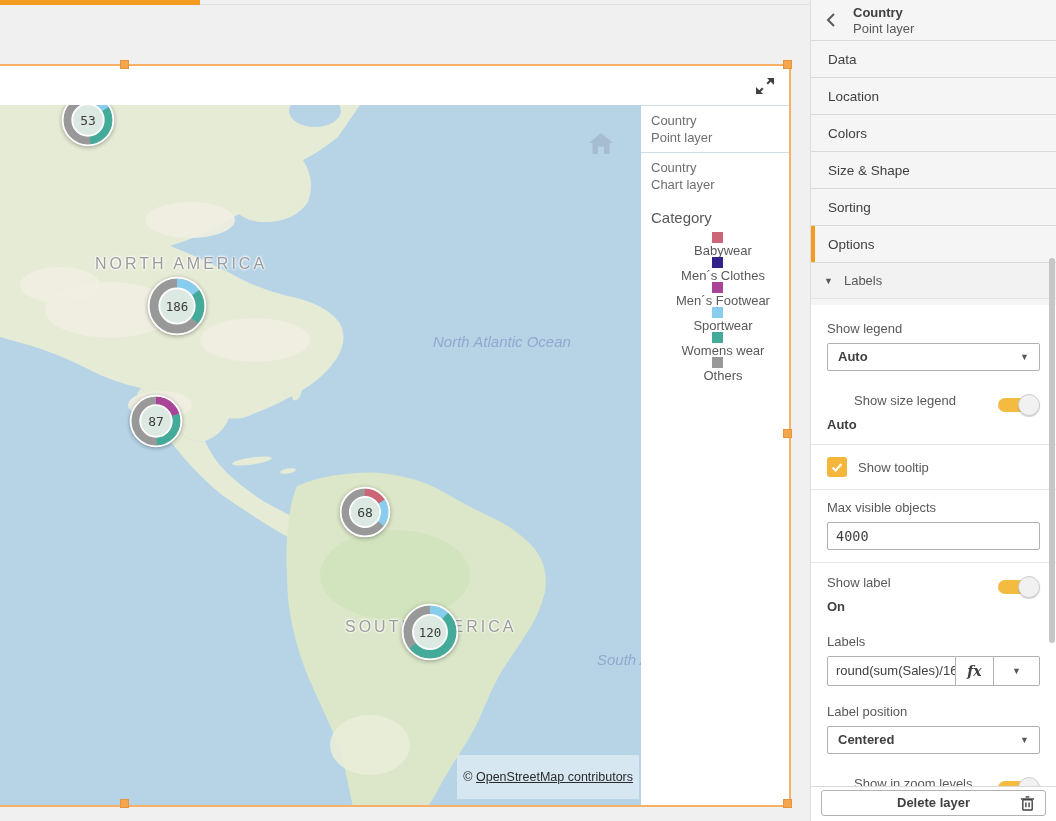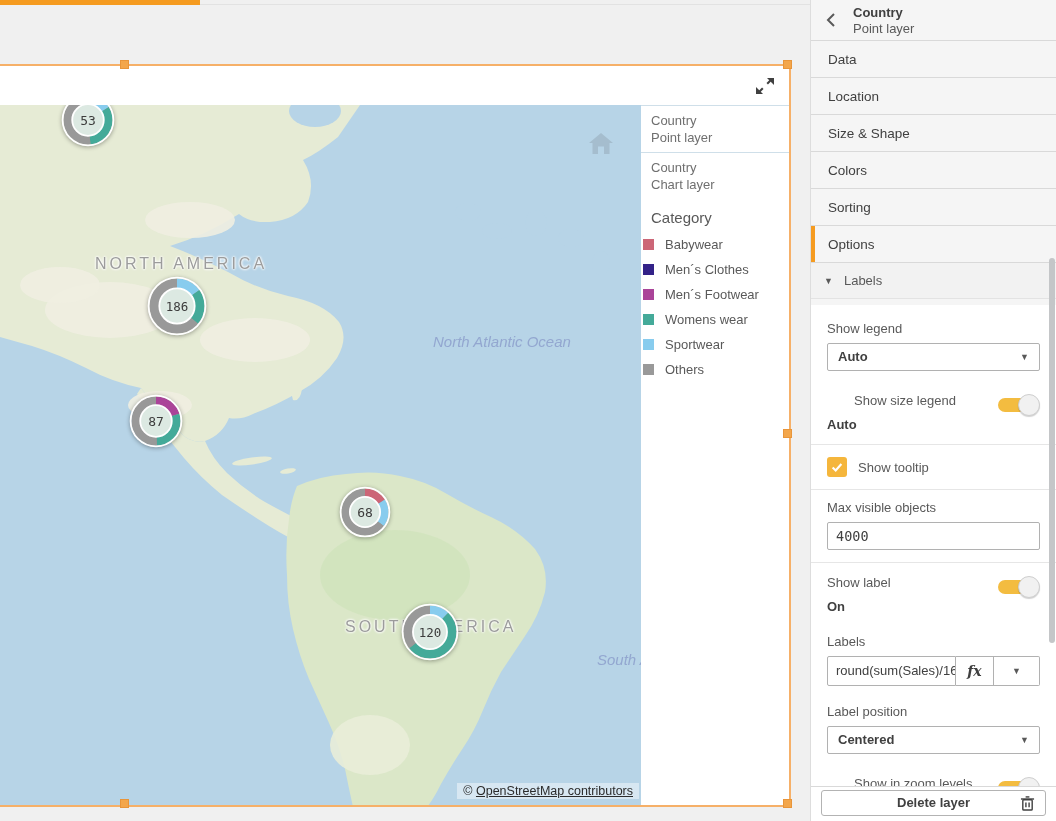--- a/index.html
+++ b/index.html
@@ -25,30 +25,30 @@
   .geo-label { position:absolute; color:#9c9c9c; font-size:16px; letter-spacing:3px;
                text-shadow:0 0 3px #fff,0 0 3px #fff,0 0 2px #fff; white-space:nowrap; }
   .ocean-label { position:absolute; color:#93a7d0; font-size:15px; font-style:italic; white-space:nowrap; }
 
   #home-btn { position:absolute; left:586px; top:24px; width:30px; height:30px; opacity:.75; }
 
   #markers-layer { position:absolute; left:0; top:0; width:100%; height:100%; }
   .marker { position:absolute; filter:drop-shadow(0 1px 2px rgba(0,0,0,.35)); }
 
   #attribution { position:absolute; right:2px; bottom:6px; background:rgba(255,255,255,.45);
-                 padding:1px 6px; font-size:12.5px; color:#2b2b2b; white-space:nowrap; }
+                 padding:15px 6px; font-size:12.5px; color:#2b2b2b; white-space:nowrap; }
   #attribution a { color:#2b2b2b; text-decoration:underline; cursor:pointer; }
 
   
   #map-legend { position:absolute; left:641px; right:0; top:0; bottom:0; background:#fff; overflow:hidden; }
   .layer-entry { padding:6px 10px; border-bottom:1px solid #cfdfe9; color:#6f6f6f; line-height:17px; font-size:13px; }
   .layer-entry:first-child { border-top:1px solid #cfdfe9; }
   .layer-entry:nth-child(2) { border-bottom:none; }
   #legend-category { font-size:15px; color:#595959; margin:10px 10px 6px 10px; }
-  .legend-item { display:flex; align-items:center; height:25px; padding-left:2px; cursor:pointer; }
+  .legend-item { display:flex; align-items:center; height:25px; padding-left:16px; cursor:pointer;flex-direction:column; }
   .legend-swatch { width:11px; height:11px; margin-right:11px; flex:none; }
   .legend-label { font-size:13px; color:#595959; }
 
   
   #sidebar { position:absolute; left:810px; top:0; width:246px; height:821px; background:#f5f5f5; border-left:1px solid #ddd; }
   #sb-header { position:relative; height:41px; border-bottom:1px solid #d9d9d9; }
   #back-btn { position:absolute; left:12px; top:11px; width:18px; height:18px; cursor:pointer; }
   #sb-title { position:absolute; left:42px; top:5px; font-weight:bold; font-size:13px; color:#404040; }
   #sb-subtitle { position:absolute; left:42px; top:21px; font-size:13px; color:#595959; }
 
@@ -220,26 +220,26 @@
           </div>
           <div class="legend-item">
             <span class="legend-swatch" style="background: rgb(51, 34, 136);"></span>
             <span class="legend-label">Men´s Clothes</span>
           </div>
           <div class="legend-item">
             <span class="legend-swatch" style="background: rgb(170, 68, 153);"></span>
             <span class="legend-label">Men´s Footwear</span>
           </div>
           <div class="legend-item">
+            <span class="legend-swatch" style="background: rgb(136, 204, 238);"></span>
+            <span class="legend-label">Sportwear</span>
+          </div>
+          <div class="legend-item">
             <span class="legend-swatch" style="background: rgb(68, 170, 153);"></span>
             <span class="legend-label">Womens wear</span>
-          </div>
-          <div class="legend-item">
-            <span class="legend-swatch" style="background: rgb(136, 204, 238);"></span>
-            <span class="legend-label">Sportwear</span>
           </div>
           <div class="legend-item">
             <span class="legend-swatch" style="background: rgb(153, 153, 153);"></span>
             <span class="legend-label">Others</span>
           </div>
         </div>
     </div>
   </div>
 </div>
 
@@ -256,22 +256,22 @@
           <polyline points="11,3 5,9 11,15" fill="none" stroke="#595959" stroke-width="2"></polyline>
         </svg>
     </div>
     <div id="sb-title">Country</div>
     <div id="sb-subtitle">Point layer</div>
   </div>
 
   <div id="sidebar-sections">
       <div class="acc-row"><span>Data</span></div>
       <div class="acc-row"><span>Location</span></div>
+      <div class="acc-row"><span>Colors</span></div>
       <div class="acc-row"><span>Size &amp; Shape</span></div>
-      <div class="acc-row"><span>Colors</span></div>
       <div class="acc-row"><span>Sorting</span></div>
       <div class="acc-row active"><span>Options</span></div>
     </div>
 
   <div id="general-row">
     <span id="general-tri">▼</span>
     <span id="general-label">Labels</span>
   </div>
 
   <div id="sb-content">

